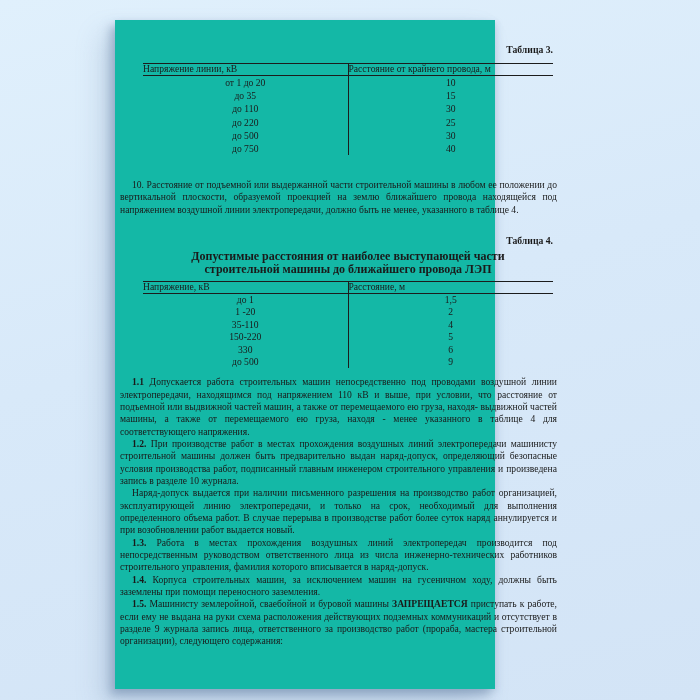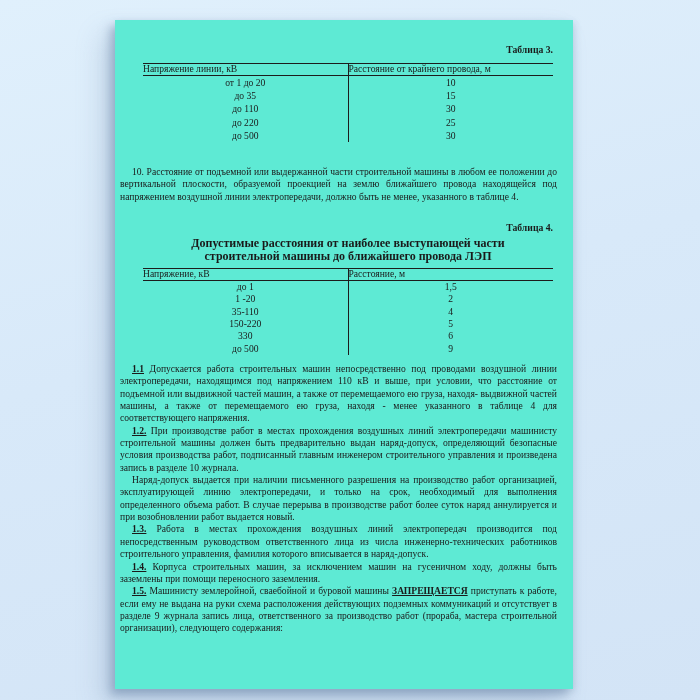--- a/index.html
+++ b/index.html
@@ -9,22 +9,22 @@
     width: 700px; height: 700px;
     overflow: hidden;
     background: linear-gradient(165deg, #e0f0fc 0%, #d8e9f9 45%, #d3e4f6 100%);
     font-family: "Liberation Serif", "DejaVu Serif", serif;
     color: #1a1a1a;
     position: relative;
   }
   .sheet {
     position: absolute;
     left: 115px; top: 20px;
-    width: 458px; height: 669px;
-    background: #5eead4;
+    width: 380px; height: 669px;
+    background: #14b8a6;
     box-shadow:
       -5px 6px 9px rgba(112, 138, 172, 0.50),
       -13px 15px 24px rgba(122, 148, 182, 0.30),
       2px 2px 6px rgba(122, 148, 182, 0.22);
   }
   .content {
     position: absolute;
     left: 5px; right: 27px; top: 24px;
   }
   .table-wrap {
@@ -87,21 +87,21 @@
     line-height: 12.35px;
   }
   #paragraph-10 {
     margin-top: 24px;
     width: 437px;
     text-indent: 12px;
     text-align: justify;
     font-size: 9.6px;
     line-height: 12.35px;
   }
-  .b { font-weight: bold; text-decoration: underline; }
+  .b { font-weight: bold; }
 </style>
 </head>
 <body>
 
 <div class="sheet">
   <div class="content">
 
     <div class="table-wrap">
       <div class="tbl-label">Таблица 3.</div>
       <table>
@@ -124,20 +124,24 @@
               <td>до 110</td>
               <td>30</td>
             </tr>
             <tr>
               <td>до 220</td>
               <td>25</td>
             </tr>
             <tr>
               <td>до 500</td>
               <td>30</td>
+            </tr>
+            <tr>
+              <td>до 750</td>
+              <td>40</td>
             </tr>
           </tbody>
       </table>
     </div>
 
     <p id="paragraph-10"><span>10. Расстояние от подъемной или выдержанной части строительной машины в любом ее положении до вертикальной плоскости, образуемой проекцией на землю ближайшего провода находящейся под напряжением воздушной линии электропередачи, должно быть не менее, указанного в таблице 4.</span></p>
 
     <div class="table-wrap wrap-t4">
       <div class="tbl-label">Таблица 4.</div>
       <div class="tbl-title">Допустимые расстояния от наиболее выступающей части<br>строительной машины до ближайшего провода ЛЭП</div>

